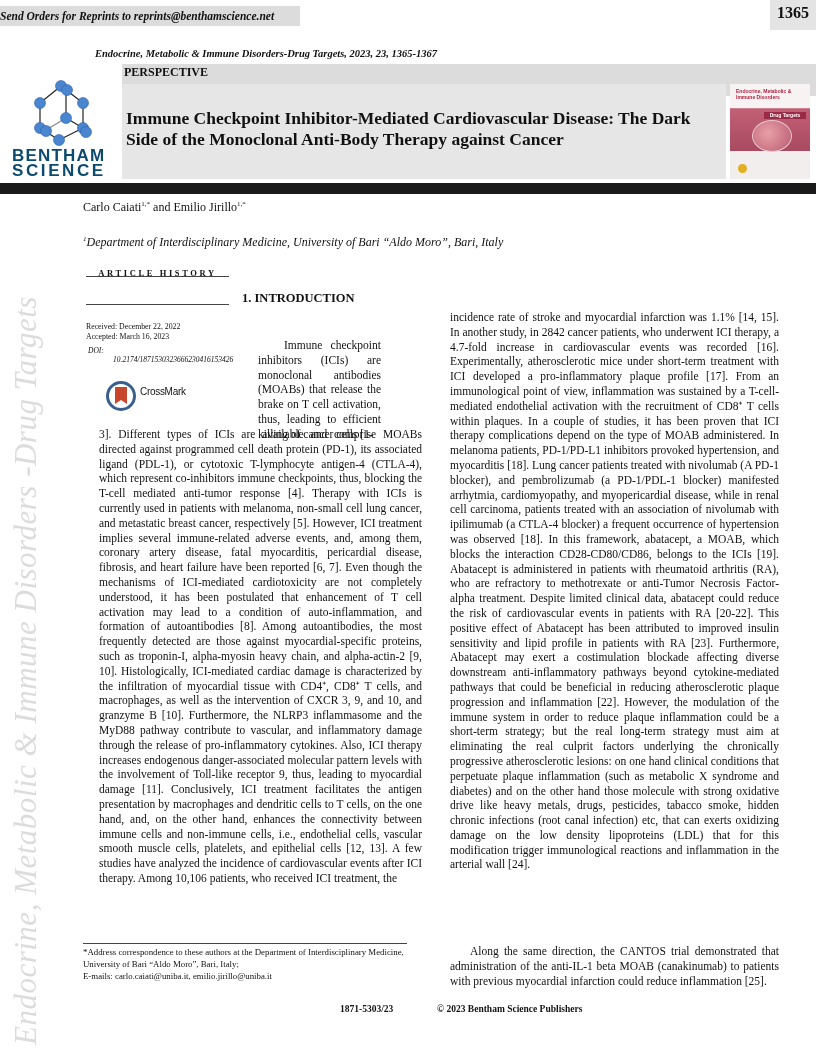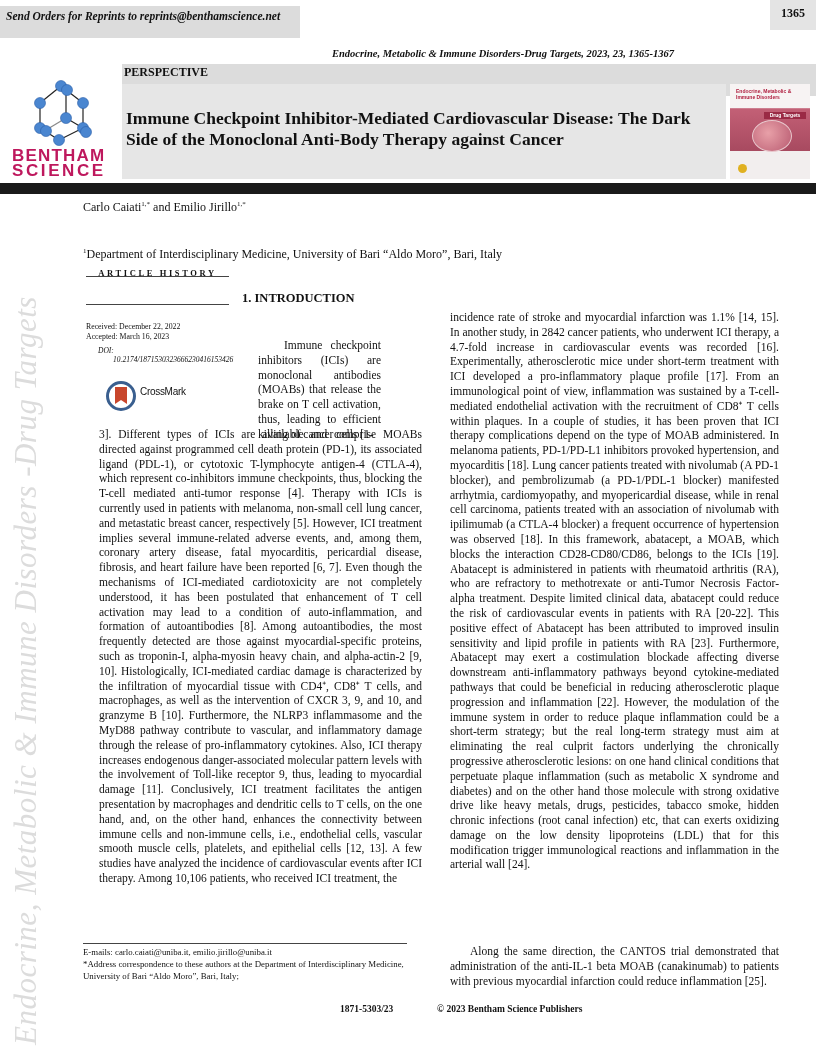--- a/index.html
+++ b/index.html
@@ -3,30 +3,30 @@
 <meta charset="utf-8">
 <style>
   html, body { margin: 0; padding: 0; }
   body {
     width: 816px; height: 1056px; position: relative; overflow: hidden;
     background: #ffffff; color: #111;
     font-family: "Liberation Serif", serif;
   }
   .abs { position: absolute; }
   .reprint {
-    left: 0; top: 6px; height: 32px; width: 300px;
+    left: 0; top: 6px; height: 20px; width: 300px;
     background: #dcdcdc; font-style: italic; font-weight: bold;
-    font-size: 11.5px; line-height: 20px; padding-left: 6px; box-sizing: border-box;
+    font-size: 11.5px; line-height: 20px; box-sizing: border-box;
   }
   .pagenum {
     left: 770px; top: 0; width: 46px; height: 30px; background: #e4e4e4;
-    font-weight: bold; font-size: 12px; text-align: center; line-height: 26px;
+    font-weight: bold; font-size: 16px; text-align: center; line-height: 26px;
   }
   .journal-line {
-    left: 0; width: 816px; top: 48px; text-align: center;
+    left: 0; width: 816px; top: 48px; text-align: left;
     font-style: italic; font-weight: bold; font-size: 10.5px;
   }
   .journal-line .inner { position: relative; left: 95px; }
   .perspective {
     left: 122px; top: 64px; width: 694px; height: 32px; background: #dcdcdc;
     font-weight: bold; font-size: 12px; line-height: 16px; padding-left: 2px; box-sizing: border-box;
   }
   .title-box {
     left: 122px; top: 84px; width: 604px; height: 95px; background: #e6e6e6;
   }
@@ -38,33 +38,33 @@
     left: 730px; top: 84px; width: 80px; height: 95px;
     background: linear-gradient(180deg, #f7f3f3 0%, #f7f3f3 25%, #c36076 26%, #a84a60 70%, #f2eeee 71%, #f2eeee 100%);
     overflow: hidden;
   }
   .cover .ct { position: absolute; left: 6px; top: 4px; font-family: "Liberation Sans", sans-serif; font-size: 5px; color: #b02040; font-weight: bold; line-height: 6px; }
   .cover .cb { position: absolute; left: 34px; top: 28px; width: 42px; height: 7px; background: #9a2a45; color: #fff; font-family: "Liberation Sans", sans-serif; font-size: 5px; font-weight: bold; text-align: center; line-height: 7px; }
   .cover .globe { position: absolute; left: 22px; top: 36px; width: 38px; height: 30px; border-radius: 50%; background: radial-gradient(circle at 40% 40%, #e8a0a8, #b85a70); border: 1px solid #e8c7cc; }
   .cover .logo-dot { position: absolute; left: 8px; top: 80px; width: 9px; height: 9px; border-radius: 50%; background: #e0b020; }
   .black-bar { left: 0; top: 183px; width: 816px; height: 11px; background: #1a1a1a; }
   .logo { left: 14px; top: 78px; width: 102px; }
-  .logo-text { left: 12px; top: 148px; width: 104px; font-family: "Liberation Sans", sans-serif; font-weight: bold; color: #be185d; font-size: 17px; line-height: 15px; letter-spacing: 1.2px; }
+  .logo-text { left: 12px; top: 148px; width: 104px; font-family: "Liberation Sans", sans-serif; font-weight: bold; color: #0c4a6e; font-size: 17px; line-height: 15px; letter-spacing: 1.2px; }
   .authors { left: 83px; top: 200px; font-size: 12px; }
-  .affil { left: 83px; top: 247px; font-size: 12px; }
+  .affil { left: 83px; top: 235px; font-size: 12px; font-style: italic; }
   sup { font-size: 7px; vertical-align: super; line-height: 0; }
   .sidebar-vert {
     left: 8px; top: 1045px; transform-origin: 0 0; transform: rotate(-90deg);
     white-space: nowrap; font-style: italic; font-size: 31px; color: #dcdcdc; letter-spacing: 0.5px;
   }
   .hist-top { left: 86px; top: 276px; width: 143px; border-top: 1px solid #444; }
   .hist-title { left: 86px; top: 268px; width: 143px; text-align: center; font-weight: bold; font-size: 8.5px; letter-spacing: 2.6px; }
   .hist-bottom { left: 86px; top: 304px; width: 143px; border-top: 1px solid #444; }
   .hist-received { left: 86px; top: 322px; font-size: 7.8px; line-height: 10px; }
-  .hist-doi-label { left: 98px; top: 346px; font-size: 7.5px; font-style: italic; }
+  .hist-doi-label { left: 88px; top: 346px; font-size: 7.5px; font-style: italic; }
   .hist-doi { left: 86px; top: 355px; font-size: 7.5px; font-style: italic; margin-left: 27px; }
   .crossmark { left: 106px; top: 381px; }
   .crossmark-label { left: 140px; top: 386px; font-family: "Liberation Sans", sans-serif; font-size: 10px; letter-spacing: -0.3px; }
   .sec-head { left: 242px; top: 291px; font-weight: bold; font-size: 12.5px; }
   .body-text { font-size: 11.5px; line-height: 14.8px; text-align: justify; }
   .col1-narrow { left: 242px; top: 322px; width: 123px; text-indent: 26px; }
   .col1-wide { left: 83px; top: 411px; width: 323px; }
   .col2 { left: 434px; top: 294px; width: 329px; }
   .col2b { left: 434px; top: 928px; width: 329px; text-indent: 20px; }
   .fn-rule { left: 83px; top: 943px; width: 324px; border-top: 1px solid #444; }
@@ -151,18 +151,18 @@
 <div class="abs crossmark-label">CrossMark</div>
 
 <div class="abs sec-head">1. INTRODUCTION</div>
 <p class="abs body-text col1-narrow">Immune checkpoint inhibitors (ICIs) are monoclonal antibodies (MOABs) that release the brake on T cell activation, thus, leading to efficient killing of cancer cells [1-</p>
 <p class="abs body-text col1-wide">3]. Different types of ICIs are available and comprise MOABs directed against programmed cell death protein (PD-1), its associated ligand (PDL-1), or cytotoxic T-lymphocyte antigen-4 (CTLA-4), which represent co-inhibitors immune checkpoints, thus, blocking the T-cell mediated anti-tumor response [4]. Therapy with ICIs is currently used in patients with melanoma, non-small cell lung cancer, and metastatic breast cancer, respectively [5]. However, ICI treatment implies several immune-related adverse events, and, among them, coronary artery disease, fatal myocarditis, pericardial disease, fibrosis, and heart failure have been reported [6, 7]. Even though the mechanisms of ICI-mediated cardiotoxicity are not completely understood, it has been postulated that enhancement of T cell activation may lead to a condition of auto-inflammation, and formation of autoantibodies [8]. Among autoantibodies, the most frequently detected are those against myocardial-specific proteins, such as troponin-I, alpha-myosin heavy chain, and alpha-actin-2 [9, 10]. Histologically, ICI-mediated cardiac damage is characterized by the infiltration of myocardial tissue with CD4⁺, CD8⁺ T cells, and macrophages, as well as the intervention of CXCR 3, 9, and 10, and granzyme B [10]. Furthermore, the NLRP3 inflammasome and the MyD88 pathway contribute to vascular, and inflammatory damage through the release of pro-inflammatory cytokines. Also, ICI therapy increases endogenous danger-associated molecular pattern levels with the involvement of Toll-like receptor 9, thus, leading to myocardial damage [11]. Conclusively, ICI treatment facilitates the antigen presentation by macrophages and dendritic cells to T cells, on the one hand, and, on the other hand, enhances the connectivity between immune cells and non-immune cells, i.e., endothelial cells, vascular smooth muscle cells, platelets, and epithelial cells [12, 13]. A few studies have analyzed the incidence of cardiovascular events after ICI therapy. Among 10,106 patients, who received ICI treatment, the</p>
 <p class="abs body-text col2">incidence rate of stroke and myocardial infarction was 1.1% [14, 15]. In another study, in 2842 cancer patients, who underwent ICI therapy, a 4.7-fold increase in cardiovascular events was recorded [16]. Experimentally, atherosclerotic mice under short-term treatment with ICI developed a pro-inflammatory plaque profile [17]. From an immunological point of view, inflammation was sustained by a T-cell-mediated endothelial activation with the recruitment of CD8⁺ T cells within plaques. In a couple of studies, it has been proven that ICI therapy complications depend on the type of MOAB administered. In melanoma patients, PD-1/PD-L1 inhibitors provoked hypertension, and myocarditis [18]. Lung cancer patients treated with nivolumab (A PD-1 blocker), and pembrolizumab (a PD-1/PDL-1 blocker) manifested arrhytmia, cardiomyopathy, and myopericardial disease, while in renal cell carcinoma, patients treated with an association of nivolumab with ipilimumab (a CTLA-4 blocker) a frequent occurrence of hypertension was observed [18]. In this framework, abatacept, a MOAB, which blocks the interaction CD28-CD80/CD86, belongs to the ICIs [19]. Abatacept is administered in patients with rheumatoid arthritis (RA), who are refractory to methotrexate or anti-Tumor Necrosis Factor-alpha treatment. Despite limited clinical data, abatacept could reduce the risk of cardiovascular events in patients with RA [20-22]. This positive effect of Abatacept has been attributed to improved insulin sensitivity and lipid profile in patients with RA [23]. Furthermore, Abatacept may exert a costimulation blockade affecting diverse downstream anti-inflammatory pathways beyond cytokine-mediated pathways that could be beneficial in reducing atherosclerotic plaque progression and inflammation [22]. However, the modulation of the immune system in order to reduce plaque inflammation could be a short-term strategy; but the real long-term strategy must aim at eliminating the real culprit factors underlying the chronically progressive atherosclerotic lesions: on one hand clinical conditions that perpetuate plaque inflammation (such as metabolic X syndrome and diabetes) and on the other hand those molecule with strong oxidative drive like heavy metals, drugs, pesticides, tabacco smoke, hidden chronic infections (root canal infection) etc, that can exerts oxidizing damage on the low density lipoproteins (LDL) that for this modification trigger immunological reactions and inflammation in the arterial wall [24].</p>
 <p class="abs body-text col2b">Along the same direction, the CANTOS trial demonstrated that administration of the anti-IL-1 beta MOAB (canakinumab) to patients with previous myocardial infarction could reduce inflammation [25].</p>
 
 <div class="abs fn-rule"></div>
 <div class="abs footnote">
+  <div>*Address correspondence to these authors at the Department of Interdisciplinary Medicine, University of Bari “Aldo Moro”, Bari, Italy;</div>
   <div>E-mails: carlo.caiati@uniba.it, emilio.jirillo@uniba.it</div>
-  <div>*Address correspondence to these authors at the Department of Interdisciplinary Medicine, University of Bari “Aldo Moro”, Bari, Italy;</div>
 </div>
 
 <div class="abs footer-issn">1871-5303/23</div>
 <div class="abs footer-copy">© 2023 Bentham Science Publishers</div>
 
 </body></html>

